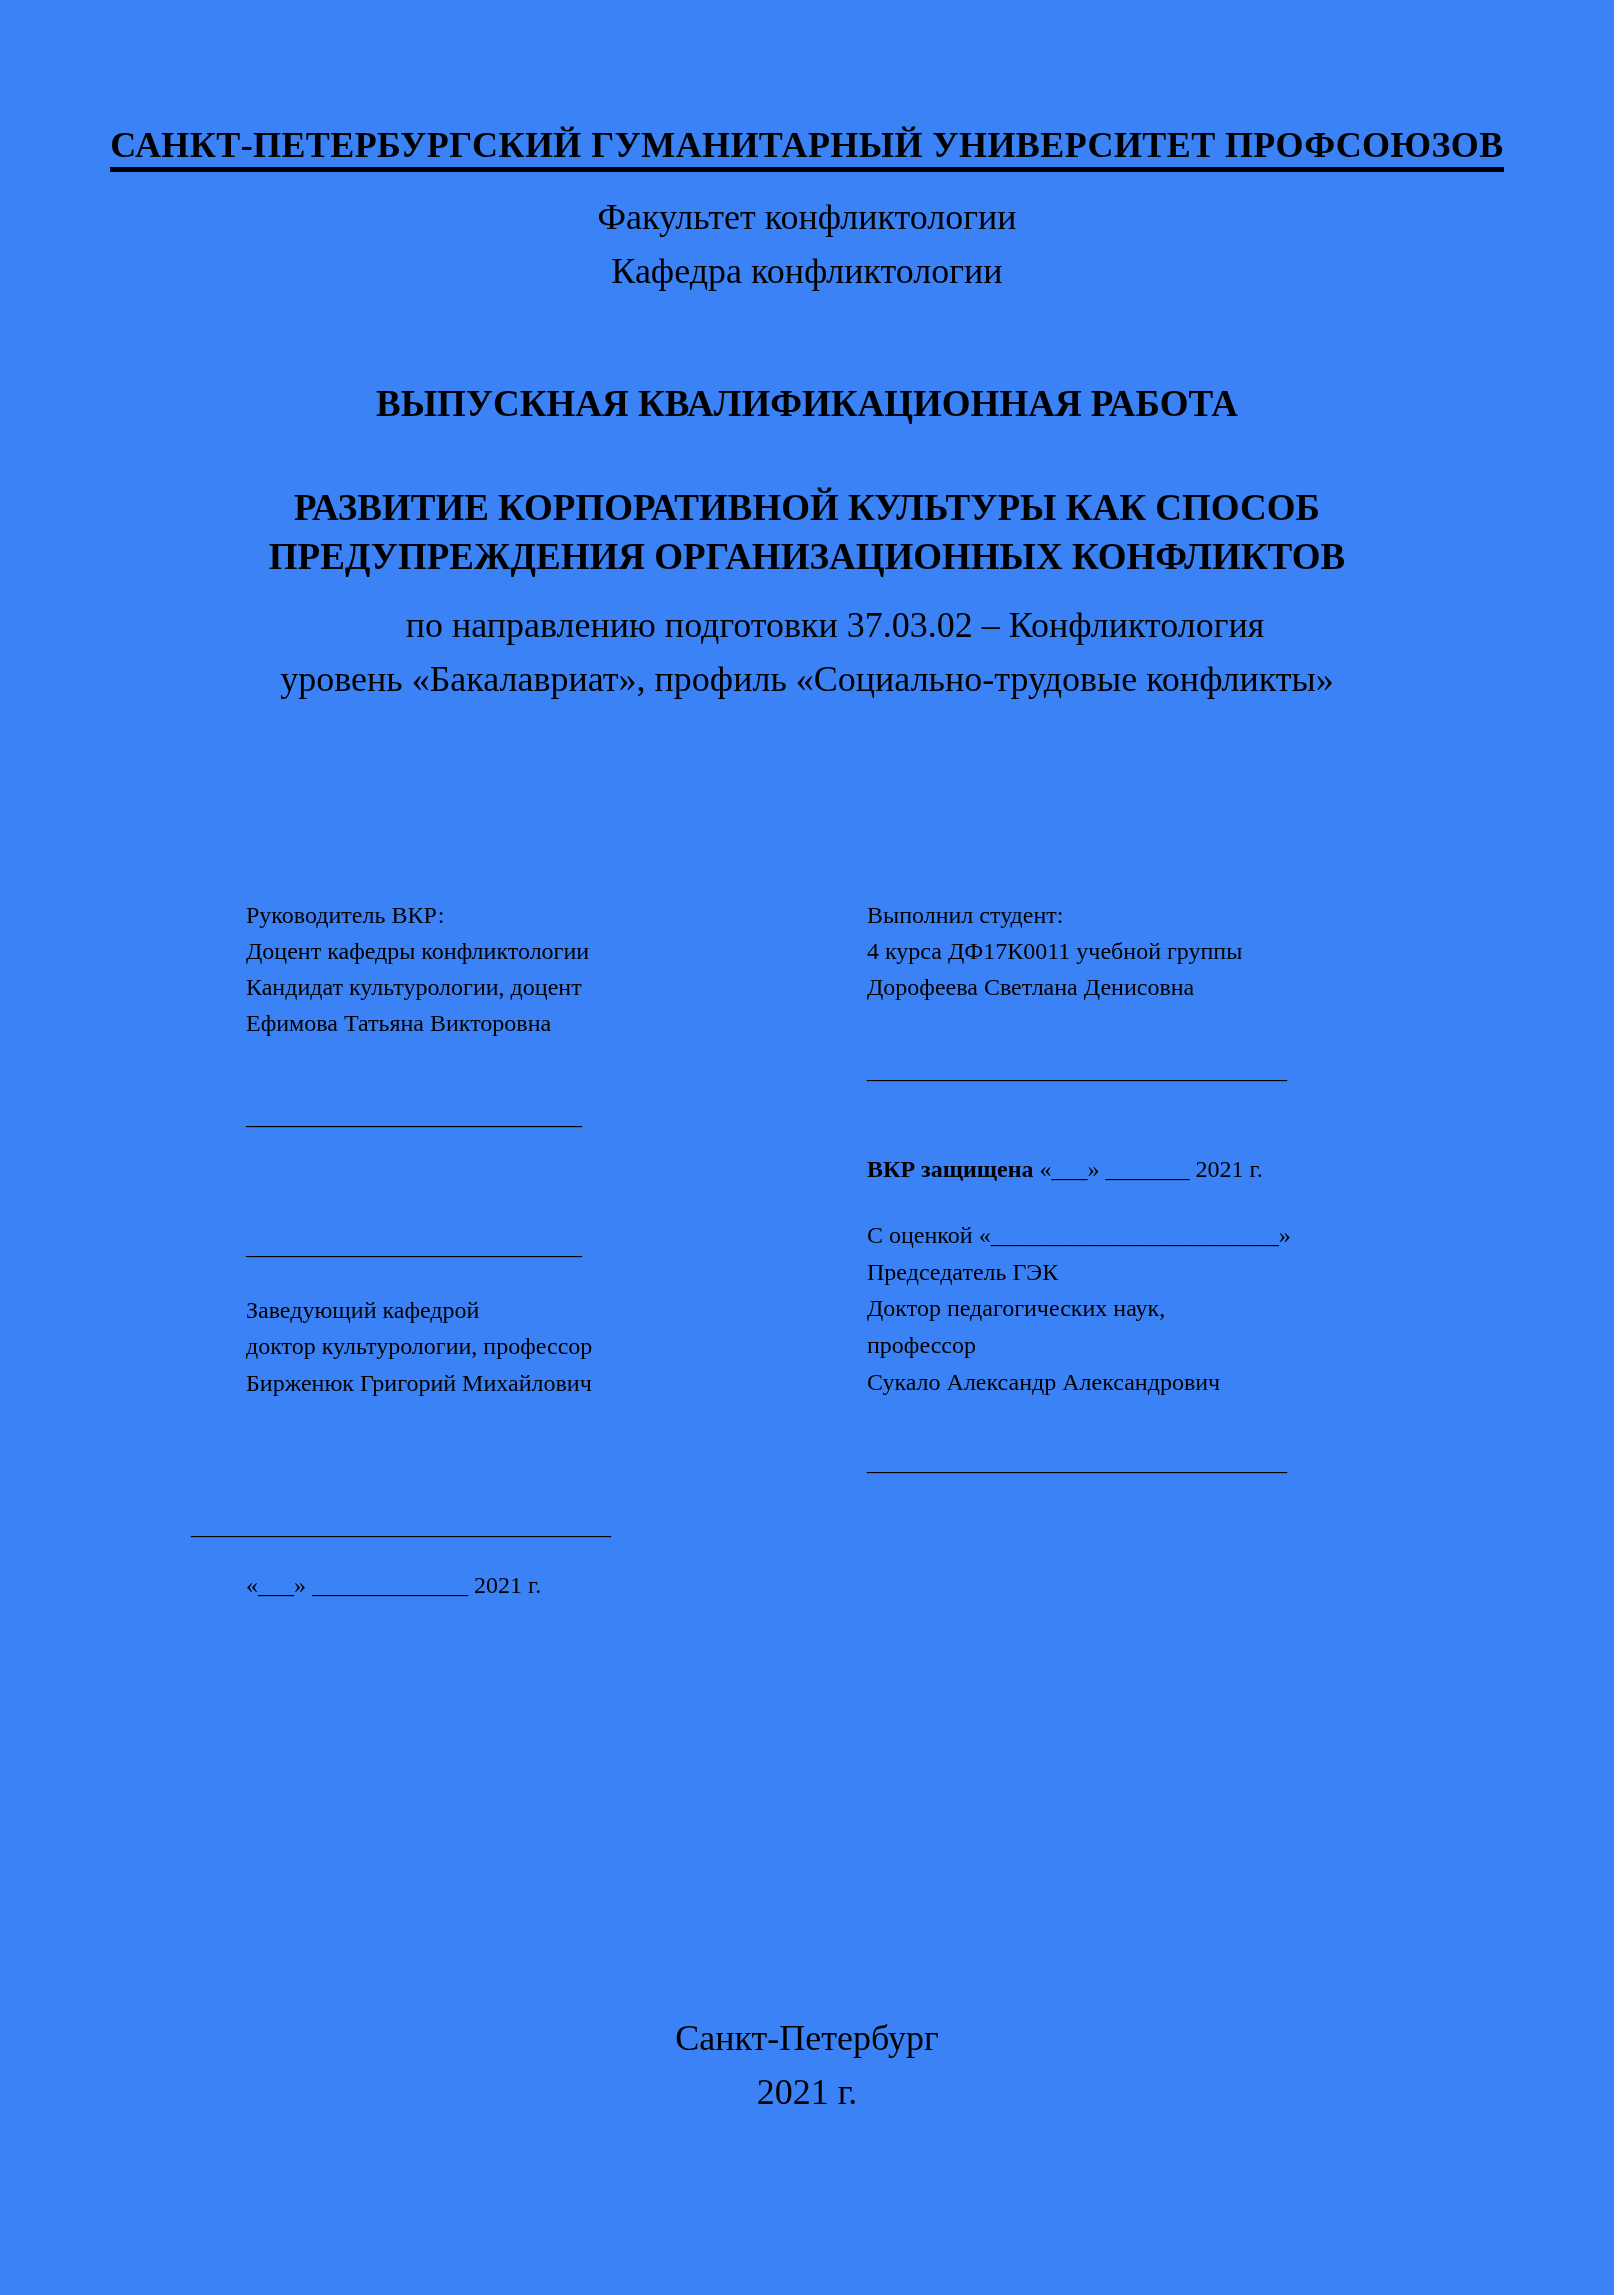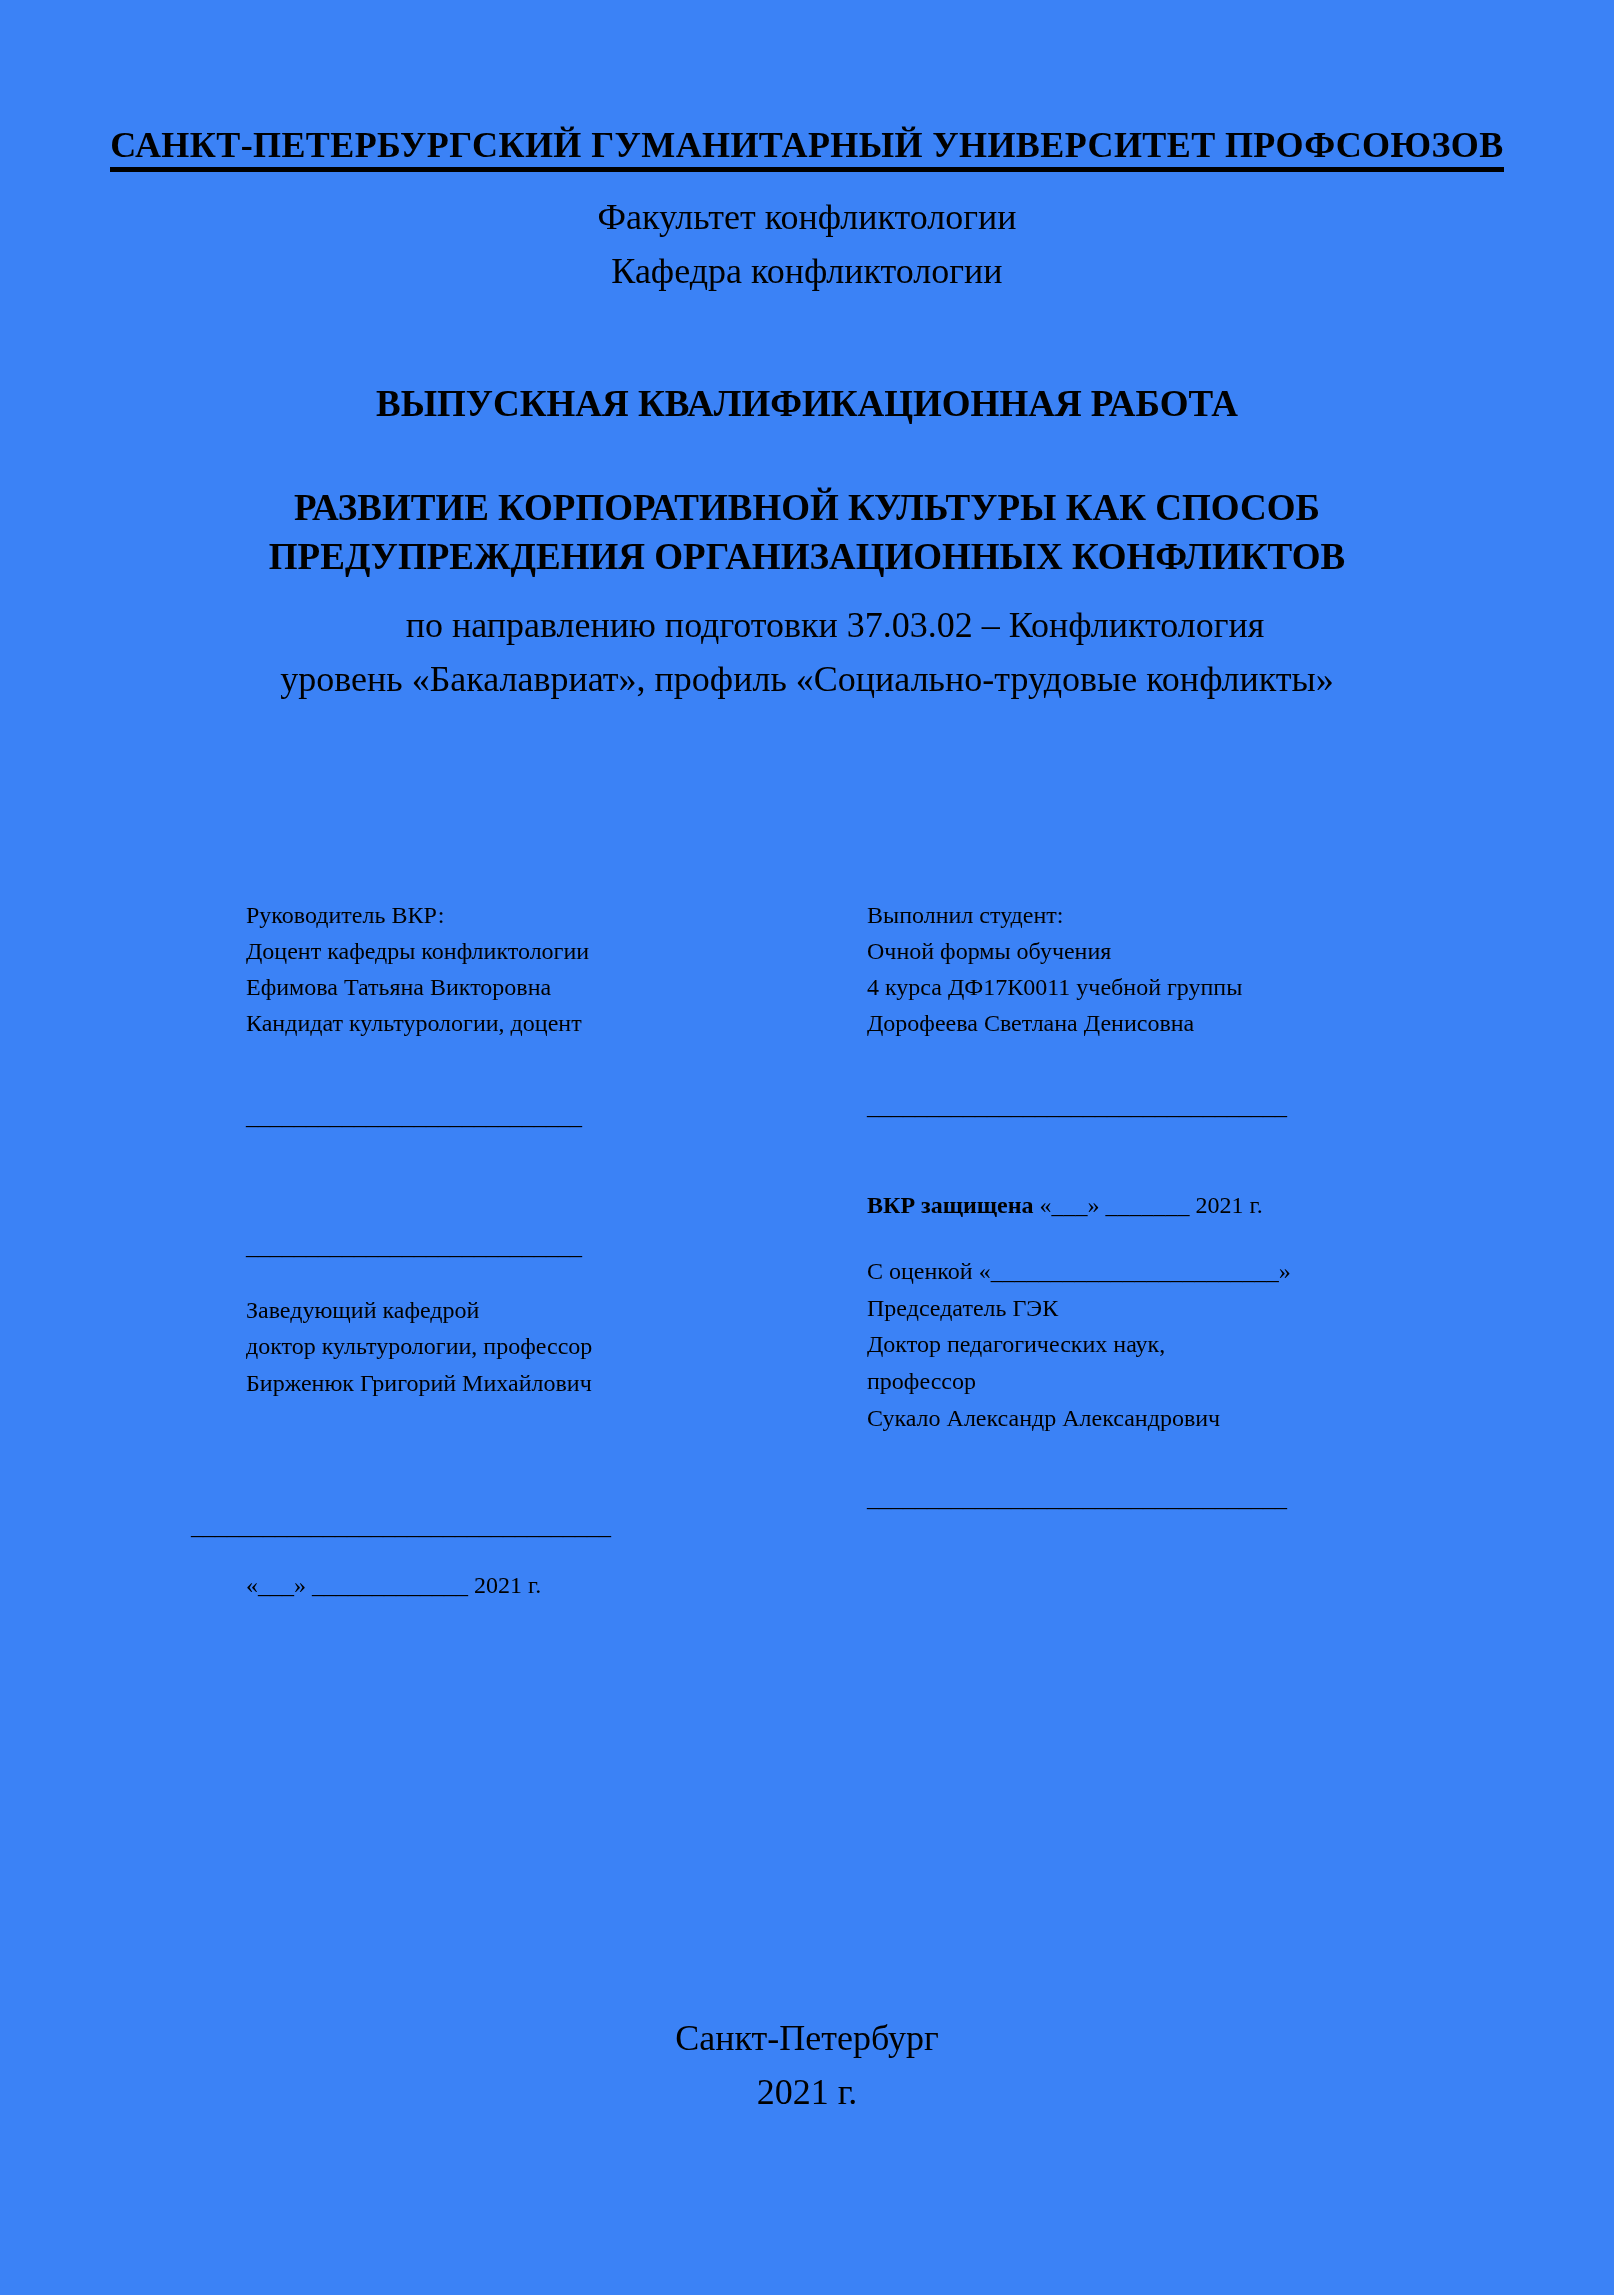--- a/index.html
+++ b/index.html
@@ -90,39 +90,38 @@
     <div class="line">РАЗВИТИЕ КОРПОРАТИВНОЙ КУЛЬТУРЫ КАК СПОСОБ</div>
     <div class="line">ПРЕДУПРЕЖДЕНИЯ ОРГАНИЗАЦИОННЫХ КОНФЛИКТОВ</div>
   </div>
 
   <div class="centered program">по направлению подготовки 37.03.02 – Конфликтология</div>
   <div class="centered level">уровень «Бакалавриат», профиль «Социально-трудовые конфликты»</div>
 
   <div class="col col-left">
     <div class="line">Руководитель ВКР:</div>
     <div class="line">Доцент кафедры конфликтологии</div>
+    <div class="line">Кандидат культурологии, доцент</div>
     <div class="line">Ефимова Татьяна Викторовна</div>
-    <div class="line">Кандидат культурологии, доцент</div>
 
     <div class="line sig-line-1">____________________________</div>
     <div class="line sig-line-2">____________________________</div>
 
     <div class="head-block">
       <div class="line">Заведующий кафедрой</div>
       <div class="line">доктор культурологии, профессор</div>
       <div class="line">Бирженюк Григорий Михайлович</div>
     </div>
 
     <div class="line long-line">___________________________________</div>
     <div class="line date-line">«___» _____________ 2021 г.</div>
   </div>
 
   <div class="col col-right">
     <div class="line">Выполнил студент:</div>
-    <div class="line">Очной формы обучения</div>
     <div class="line">4 курса ДФ17К0011 учебной группы</div>
     <div class="line">Дорофеева Светлана Денисовна</div>
 
     <div class="line sig-line-r">___________________________________</div>
 
     <div class="line defense-line"><span class="bold">ВКР защищена</span> <span>«___» _______ 2021 г.</span></div>
 
     <div class="grade-block">
       <div class="line">С оценкой «________________________»</div>
       <div class="line">Председатель ГЭК</div>

